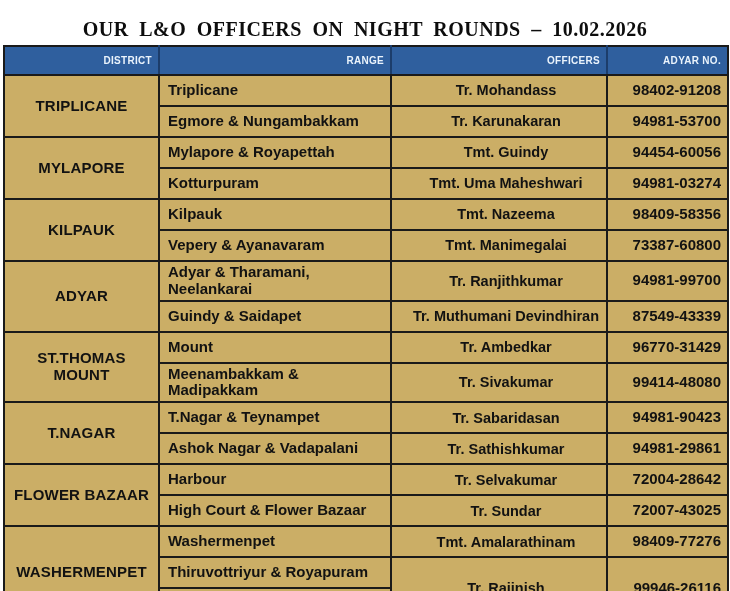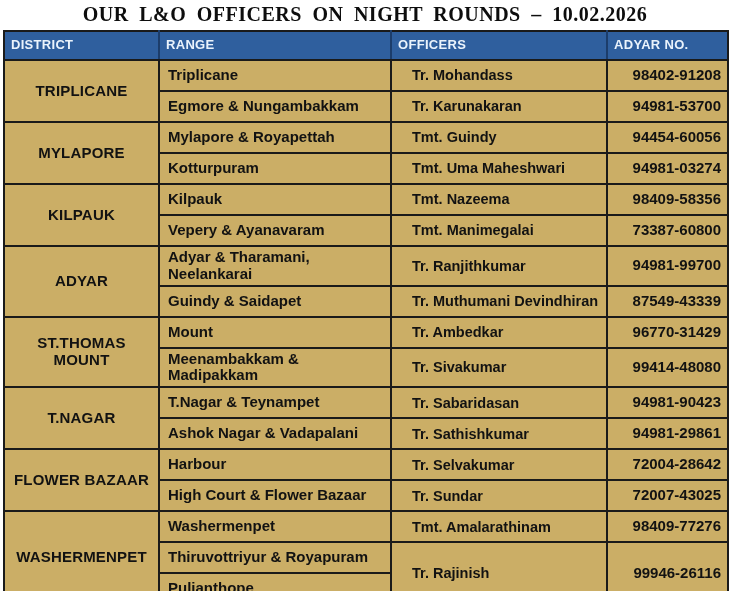--- a/index.html
+++ b/index.html
@@ -21,21 +21,21 @@
     height: 591px;
     overflow: hidden;
     background: #ffffff;
   }
   .title {
     font-family: "Liberation Serif", serif;
     font-weight: 700;
     font-size: 20px;
     color: var(--title-text);
     text-align: center;
-    padding: 3px 0 4px 0;
+    padding: 18px 0 4px 0;
     letter-spacing: 0.5px;
     word-spacing: 5px;
     white-space: nowrap;
   }
   table.roster {
     border-collapse: collapse;
     width: 724px;
     margin-left: 3px;
     table-layout: fixed;
     background: var(--body-bg);
@@ -50,22 +50,22 @@
     font-family: "Liberation Sans", sans-serif;
     font-weight: 700;
     color: #121212;
     padding: 2px 6px;
     line-height: 1.12;
     overflow: hidden;
   }
   thead th {
     background: var(--header-bg);
     color: var(--header-text);
-    font-size: 13px;
-    text-align: left;
+    font-size: 10px;
+    text-align: right;
     height: 29px;
     letter-spacing: 0.3px;
     border-left-color: var(--header-sep);
     border-right-color: var(--header-sep);
     border-top-color: var(--border-color);
   }
   thead th:first-child { border-left-color: var(--border-color); }
   thead th:last-child  { border-right-color: var(--border-color); }
   tbody tr { height: 31px; }
   td.district {
@@ -74,21 +74,21 @@
     font-size: 15px;
     letter-spacing: 0.2px;
   }
   td.range {
     text-align: left;
     vertical-align: middle;
     font-size: 15px;
     padding-left: 8px;
   }
   td.officer {
-    text-align: left;
+    text-align: center;
     vertical-align: middle;
     font-size: 14.5px;
     padding-left: 20px;
   }
   td.mobile {
     text-align: right;
     vertical-align: middle;
     font-size: 15px;
   }
 </style>

